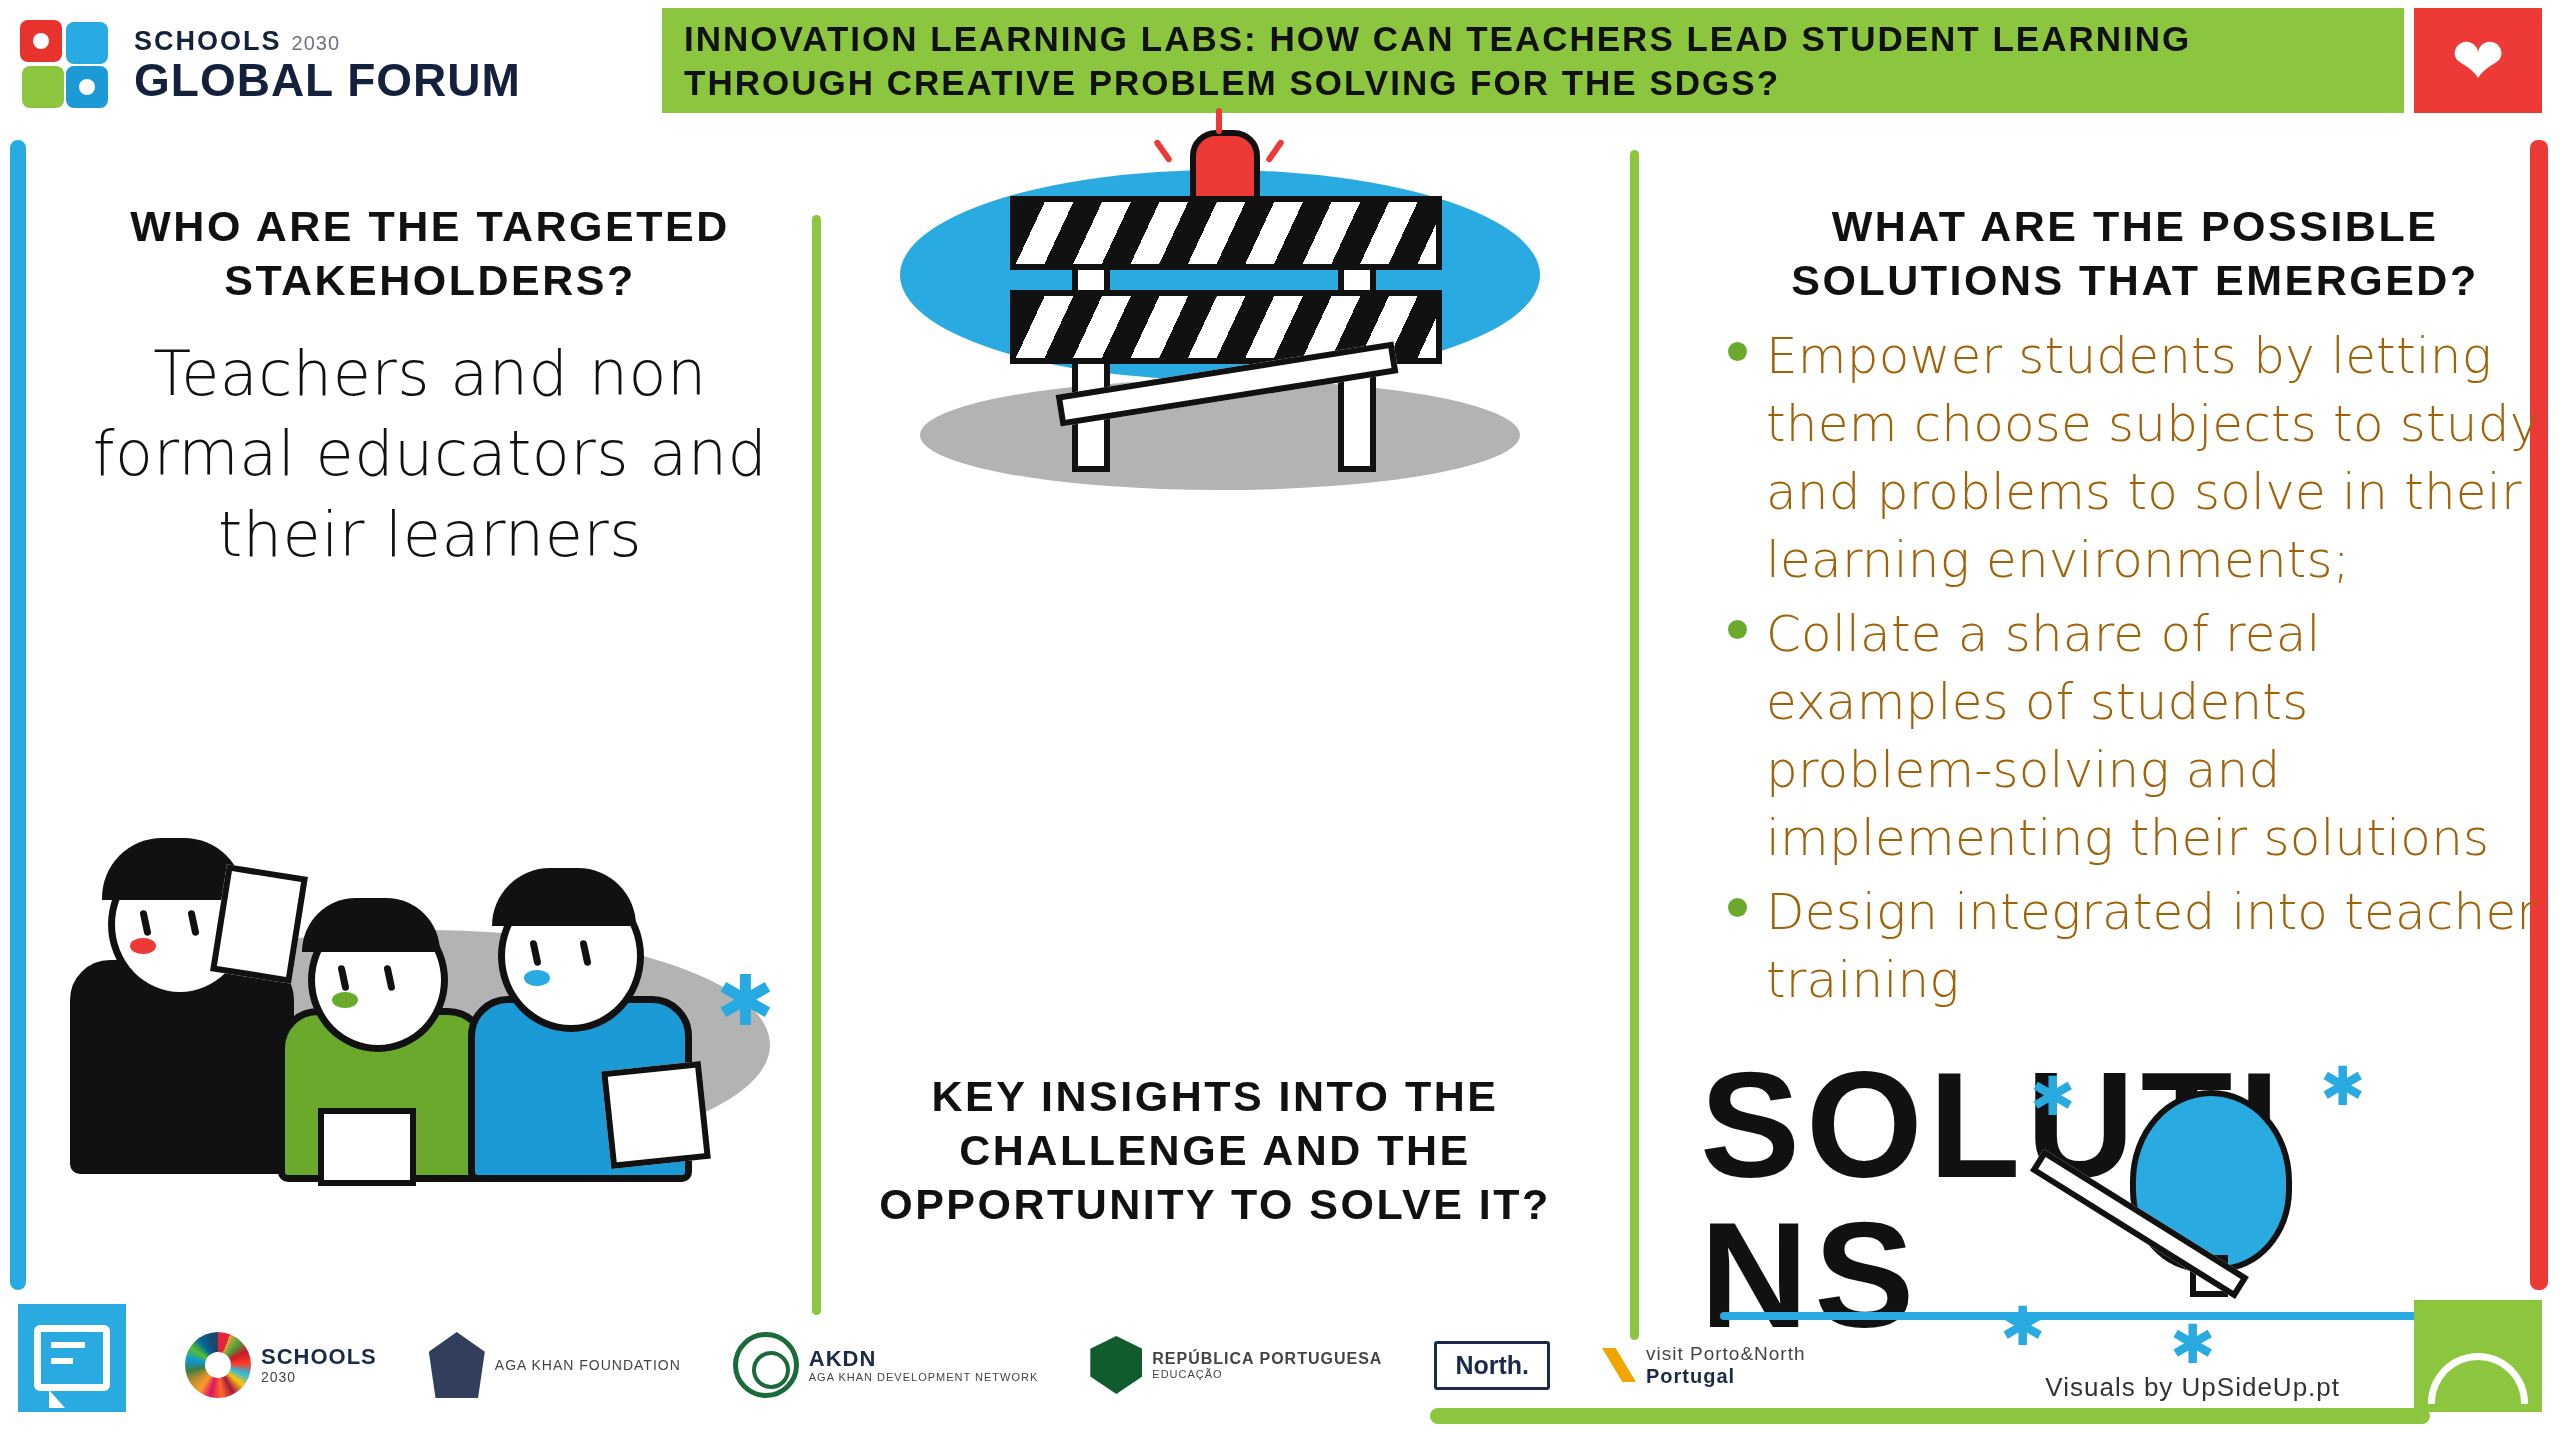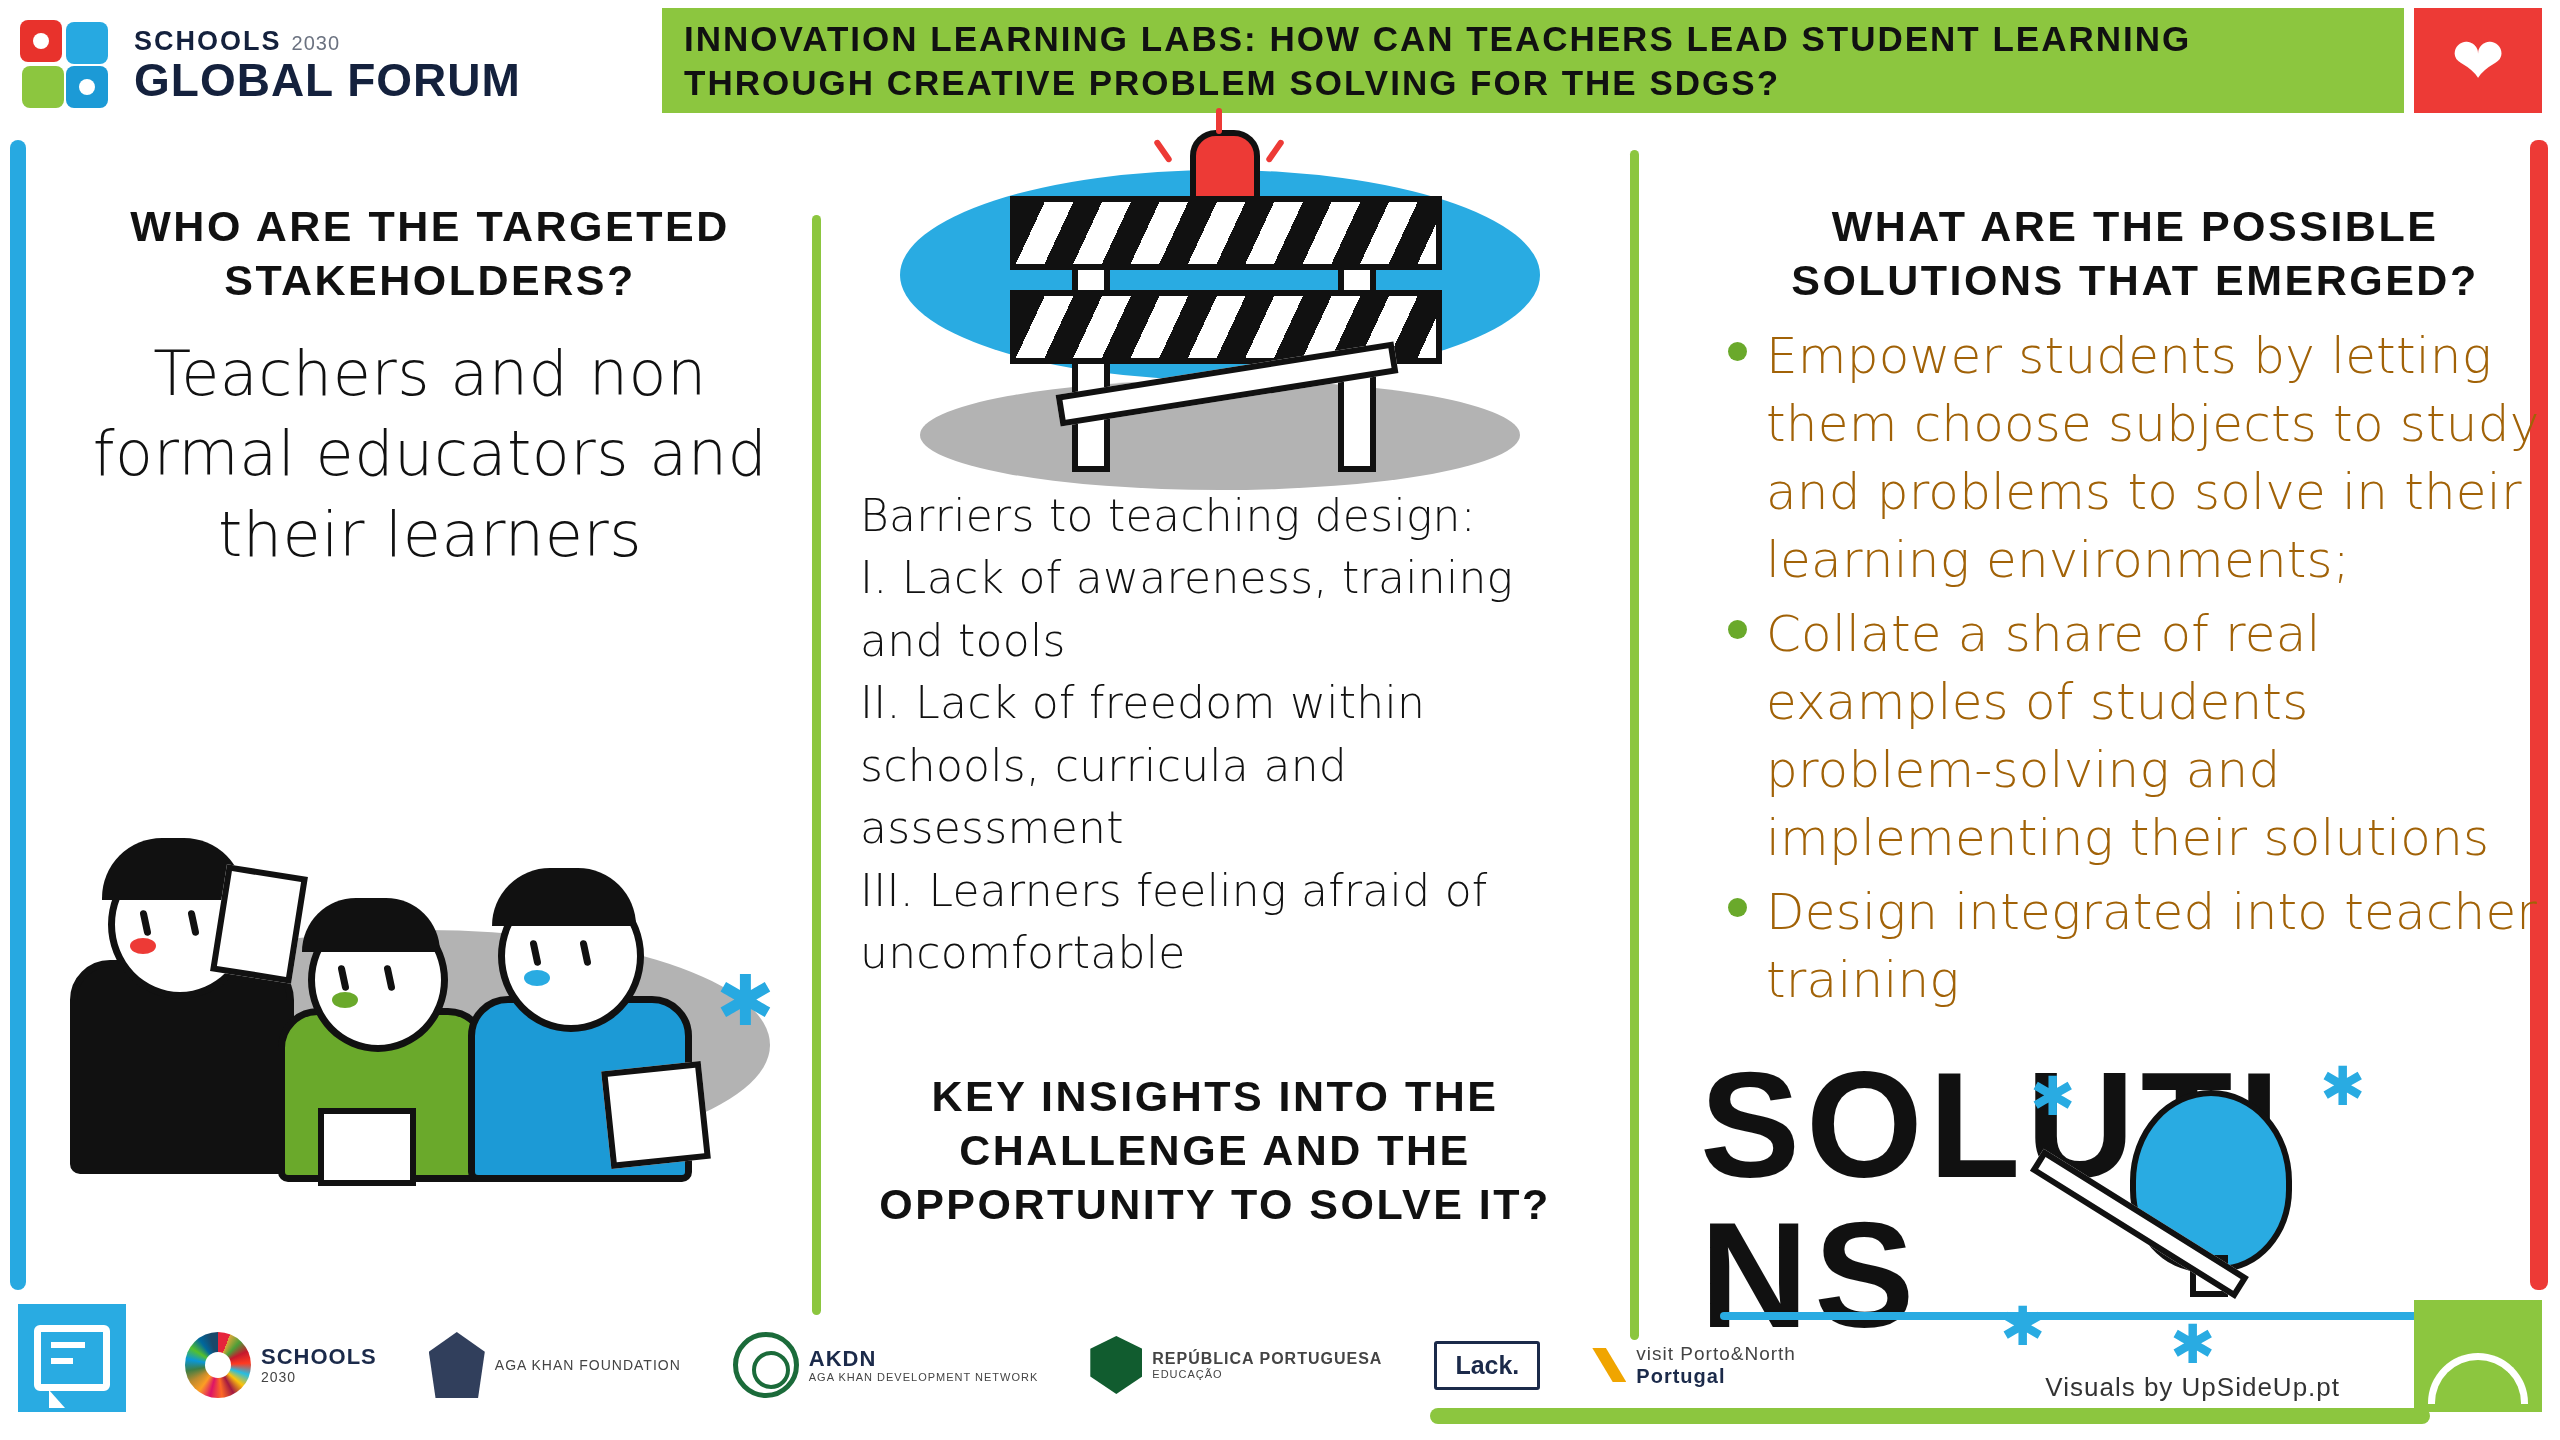--- a/index.html
+++ b/index.html
@@ -184,26 +184,20 @@
     <div class="leg" style="left:478px;top:70px;width:26px;height:260px;"></div>
     <div class="plank" style="left:150px;top:66px;width:420px;height:62px;">
         <div class="stripes"></div>
       </div>
     <div class="plank" style="left:150px;top:160px;width:420px;height:62px;">
         <div class="stripes"></div>
       </div>
     <div class="leg" style="left:196px;top:238px;width:330px;height:20px;transform:rotate(-9deg);"></div>
   </div>
 
-  <div class="hand mid-body">
-    <div>Barriers to teaching design:</div>
-    <div>I. Lack of awareness, training and tools</div>
-    <div>II. Lack of freedom within schools, curricula and assessment</div>
-    <div>III. Learners feeling afraid of uncomfortable</div>
-  </div>
 
   <div class="hdr mid-hdr">KEY INSIGHTS INTO THE CHALLENGE AND THE OPPORTUNITY TO SOLVE IT?</div>
 
   <div class="col-right">
     <div class="hdr">WHAT ARE THE POSSIBLE SOLUTIONS THAT EMERGED?</div>
     <ul class="bullets hand">
       <li>Empower students by letting them choose subjects to study and problems to solve in their learning environments;</li>
       <li>Collate a share of real examples of students problem-solving and implementing their solutions</li>
       <li>Design integrated into teacher training</li>
     </ul>
@@ -249,21 +243,21 @@
         </div>
       </div>
       <div class="flogo">
         <div class="rp-mark"></div>
         <div>
           <div class="f-sub" style="font-size:16px;font-weight:bold;">REPÚBLICA PORTUGUESA</div>
           <div class="f-sub" style="font-size:11px;">EDUCAÇÃO</div>
         </div>
       </div>
       <div class="flogo">
-        <div class="porto-box">Lack.</div>
+        <div class="porto-box">North.</div>
       </div>
       <div class="flogo">
         <div class="visit-x"></div>
         <div>
           <div class="f-sub" style="font-size:19px;">visit Porto&amp;North</div>
           <div class="f-name" style="font-size:20px;">Portugal</div>
         </div>
       </div>
     </div>
 

